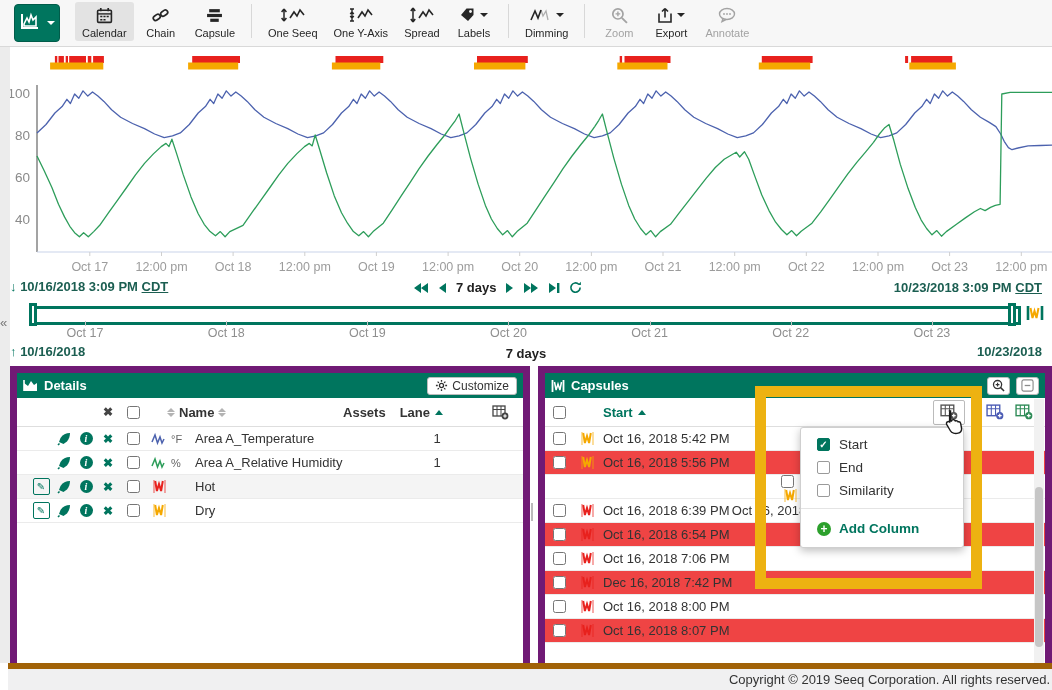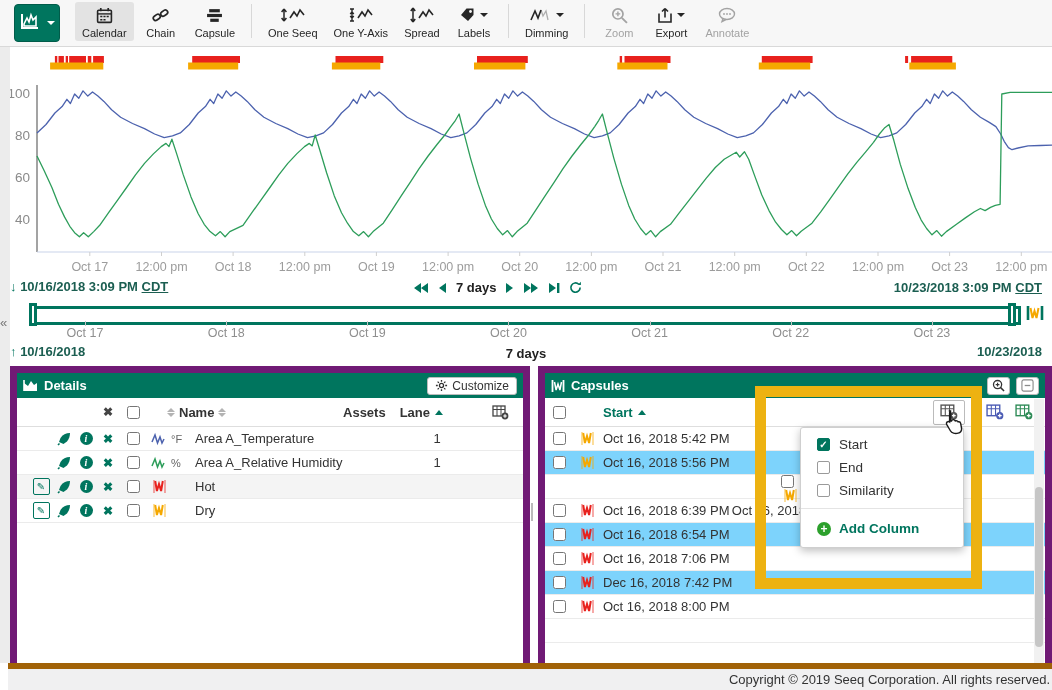--- a/index.html
+++ b/index.html
@@ -44,21 +44,21 @@
   .invest-row{position:absolute;left:10px;top:344px;width:1032px;height:20px}
   .invest-mid{position:absolute;left:0;right:0;text-align:center;top:2px;font-weight:bold;color:#222}
   
   .panel{position:absolute;top:366px;height:372px;background:#fff;border:7px solid #701a75;box-sizing:border-box;overflow:hidden}
   .panel-h{height:25px;background:#00755E;color:#fff;display:flex;align-items:center;padding:0 6px;gap:6px;font-weight:bold;font-size:13px}
   .panel-h .sp{flex:1}
   .ph-btn{background:#fff;border:1px solid #bcbcbc;border-radius:3px;color:#333;font-size:12px;
     display:flex;align-items:center;gap:4px;padding:1px 7px;height:18px;cursor:pointer}
   .thead{display:flex;align-items:center;height:28px;border-bottom:1px solid #dedede;font-weight:bold;color:#333}
   .drow,.crow{display:flex;align-items:center;height:23px;border-bottom:1px solid #ebebeb}
-  .crow.alt{background:#7dd3fc}
+  .crow.alt{background:#ef4444}
   .drow.shade{background:#f4f4f4}
   .cell{display:flex;align-items:center;justify-content:center;flex:none}
   .info-i{width:13px;height:13px;border-radius:50%;background:#00755E;color:#fff;font-size:10px;font-weight:bold;
     display:flex;align-items:center;justify-content:center;font-family:"Liberation Serif",serif;font-style:italic}
   .xg{color:#00755E;font-weight:bold;font-size:12px;cursor:pointer}
   .pencil{width:15px;height:15px;border:1px solid #00755E;border-radius:2px;color:#00755E;font-size:10px;
     display:flex;align-items:center;justify-content:center;cursor:pointer}
   input[type=checkbox]{width:13px;height:13px;margin:0;accent-color:#00755E;cursor:pointer}
   .sortud{display:inline-flex;flex-direction:column;gap:1px;margin:0 4px}
   .sortud b{width:0;height:0;border-left:4px solid transparent;border-right:4px solid transparent;display:block}
@@ -665,20 +665,32 @@
           <input type="checkbox" style="">
         </span>
         <span class="cell" style="width:22px;justify-content:flex-start">
           <svg width="13" height="15" viewBox="0 0 13 15">
             <path d="M2.2 2l1.7 10 2.1-7 2.1 7L9.8 2" stroke="#E8211D" stroke-width="2" fill="none"></path>
             <path d="M1 1v13M12 1v13" stroke="#E8211D" stroke-width="1.4" opacity=".55"></path>
           </svg>
         </span>
         <span>Oct 16, 2018 8:00 PM</span>
       </div>
+      <div class="crow alt" style="padding: 0px 8px;">
+        <span class="cell" style="width:28px;justify-content:flex-start">
+          <input type="checkbox" style="">
+        </span>
+        <span class="cell" style="width:22px;justify-content:flex-start">
+          <svg width="13" height="15" viewBox="0 0 13 15">
+            <path d="M2.2 2l1.7 10 2.1-7 2.1 7L9.8 2" stroke="#E8211D" stroke-width="2" fill="none"></path>
+            <path d="M1 1v13M12 1v13" stroke="#E8211D" stroke-width="1.4" opacity=".55"></path>
+          </svg>
+        </span>
+        <span>Oct 16, 2018 8:07 PM</span>
+      </div>
       <div class="crow" style="padding: 0px 8px;"></div>
     </div>
   <div class="sbar">
       <div class="sthumb" style="top:88px;height:160px"></div>
     </div>
 </section>
 
 <footer class="footer">
   <span>Copyright © 2019 Seeq Corporation. All rights reserved.</span>
 </footer>

